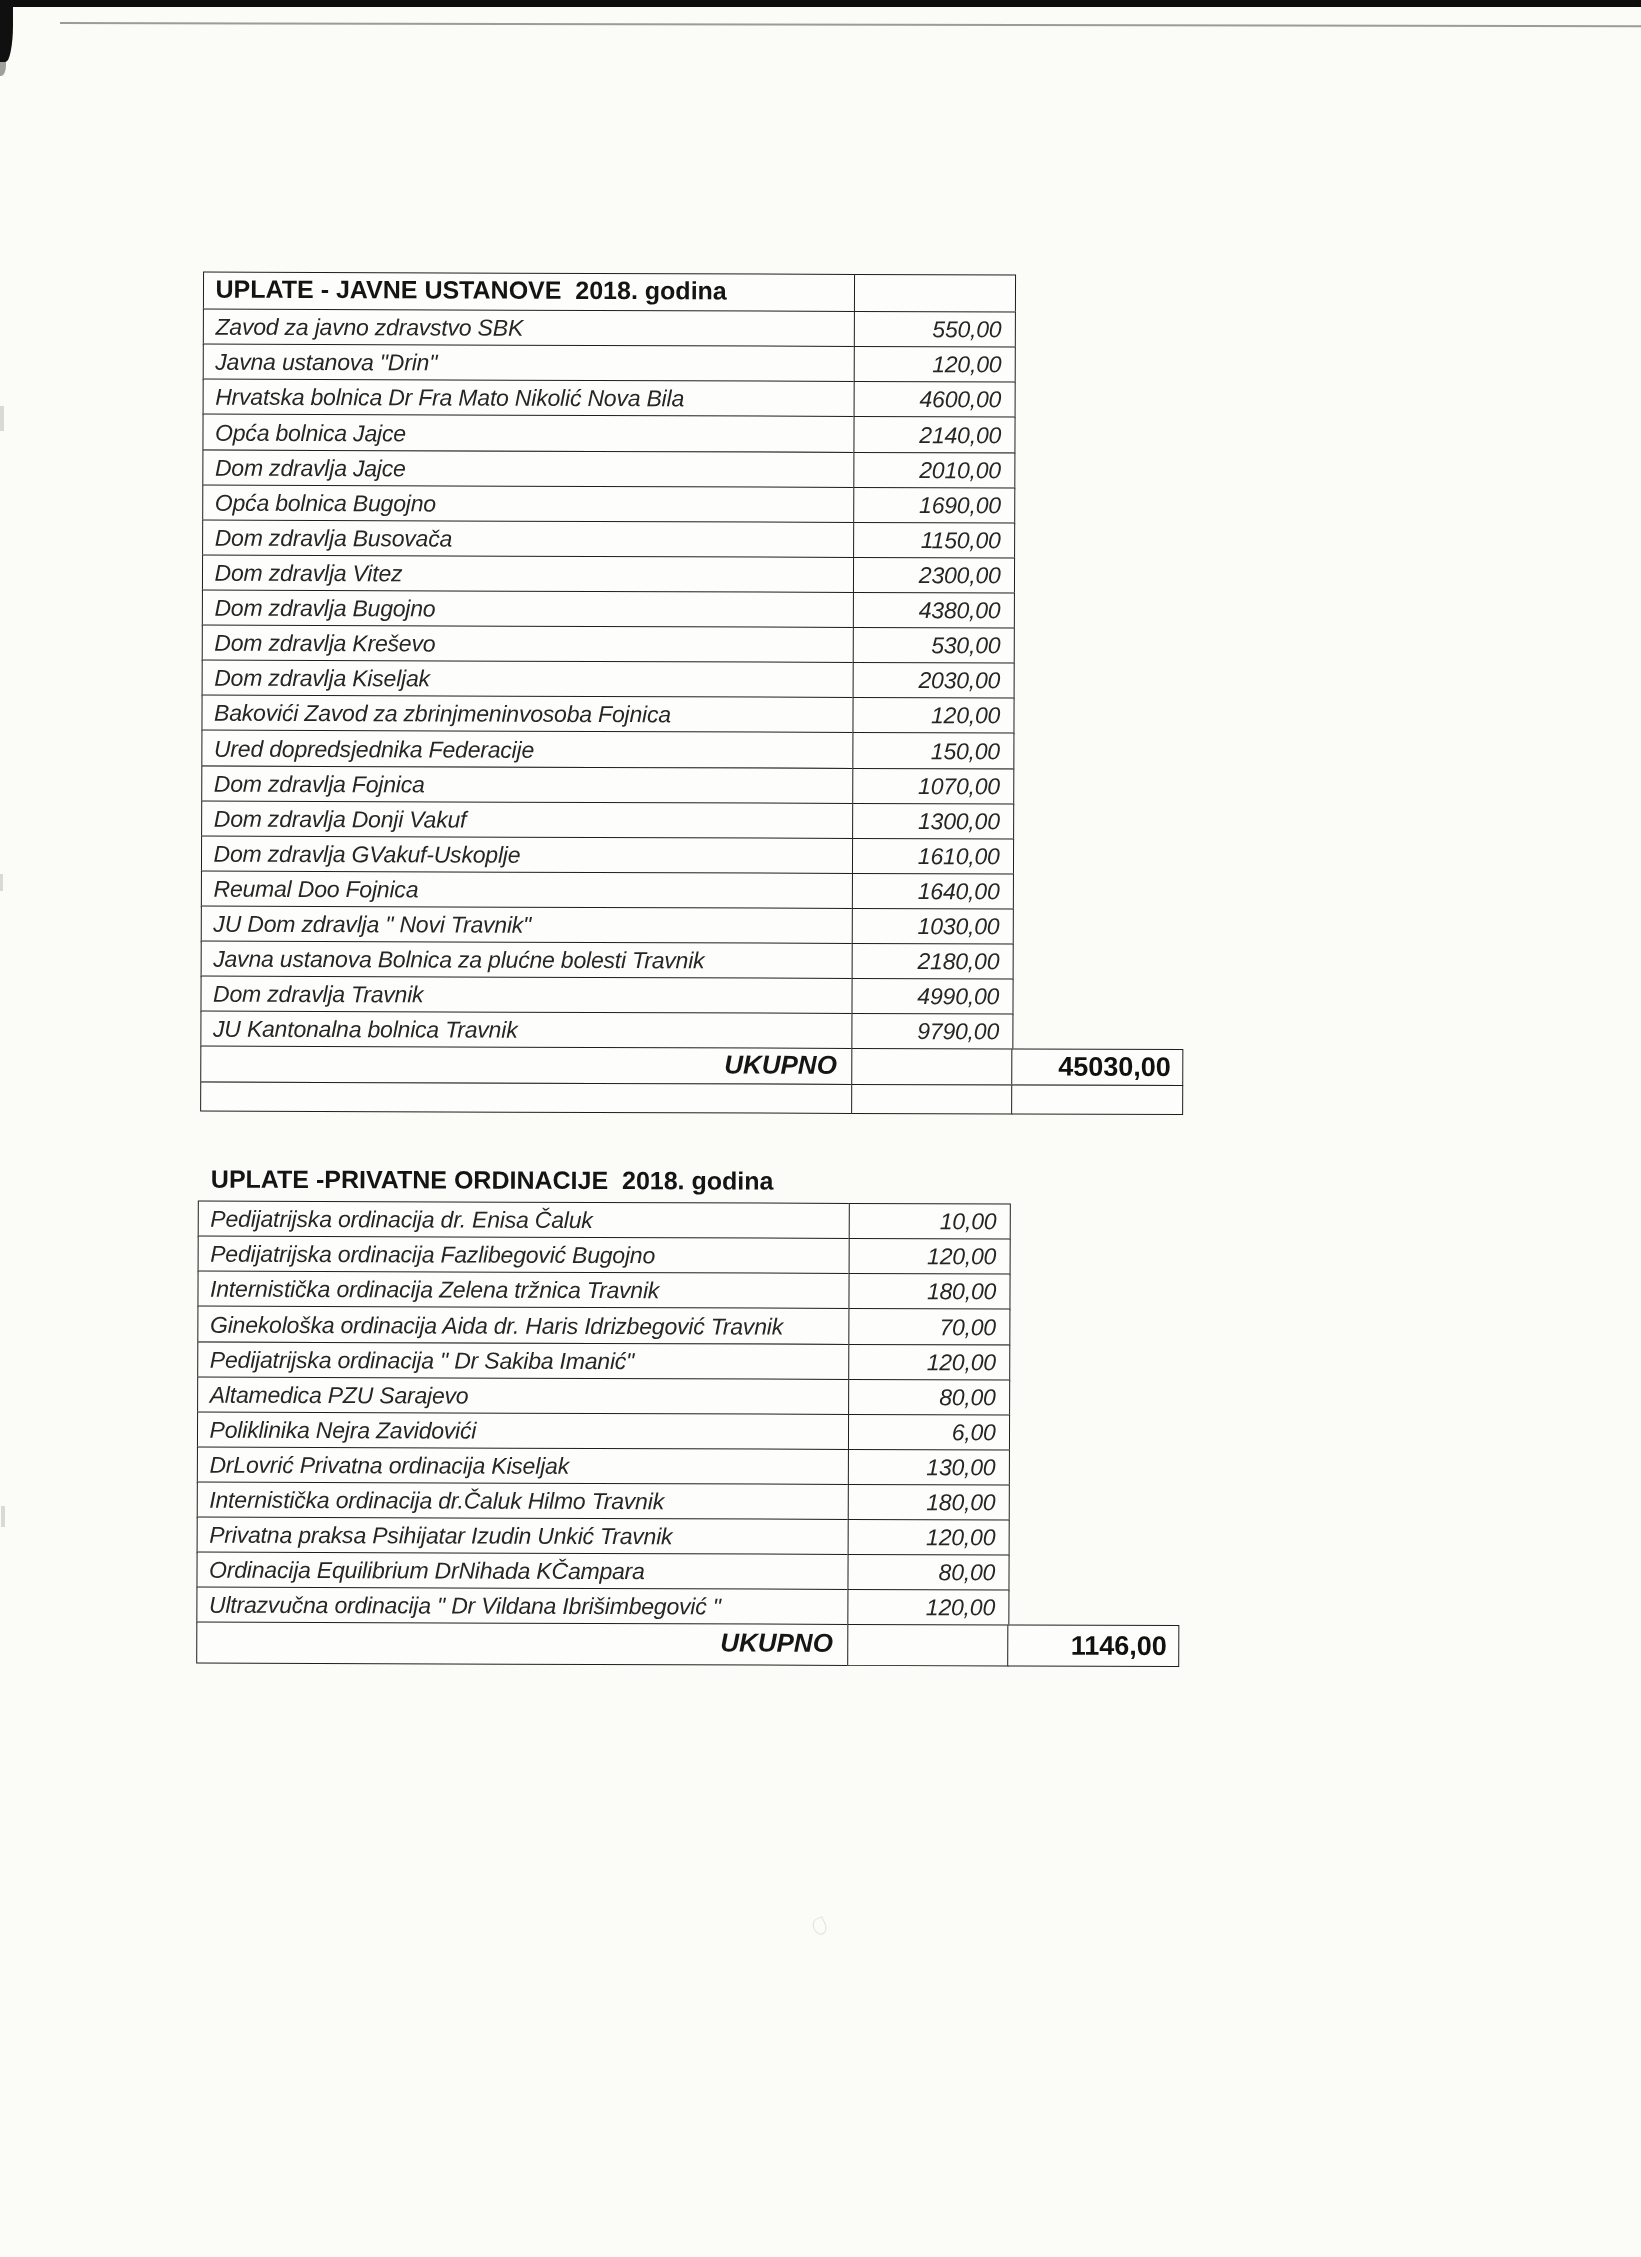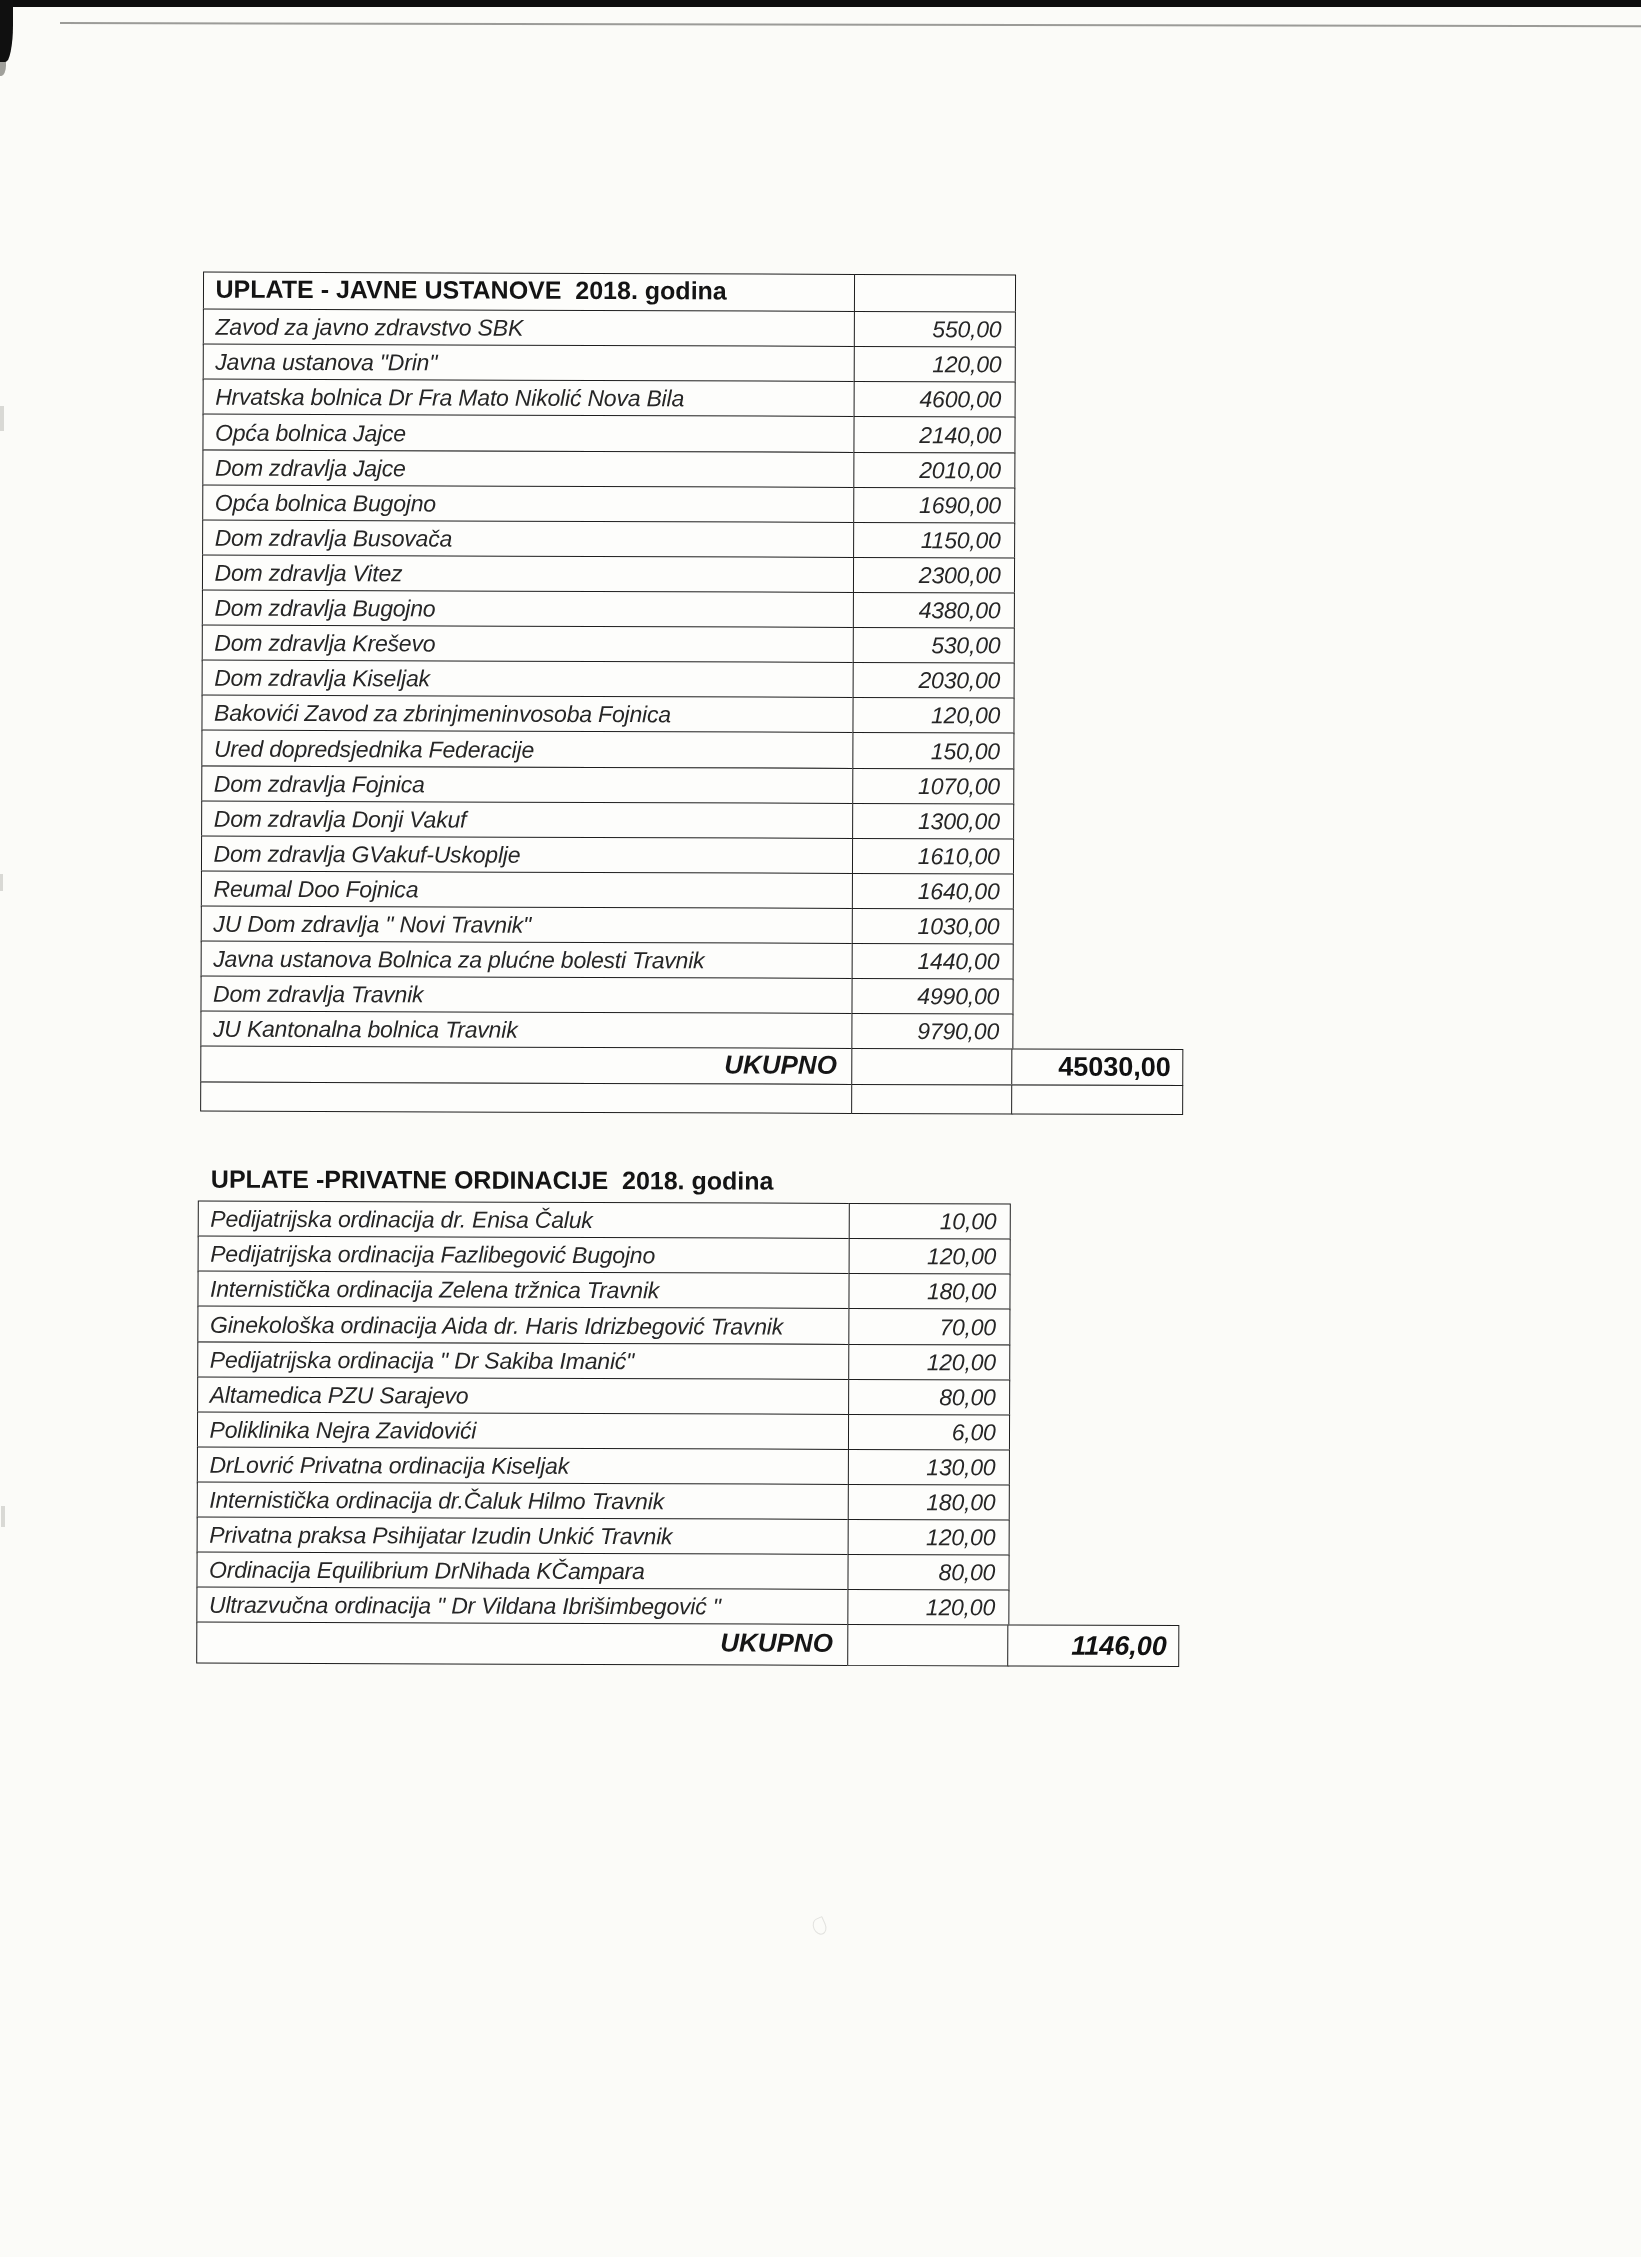--- a/index.html
+++ b/index.html
@@ -42,21 +42,21 @@
   .h-header{height:39px;}
   .h-data1{height:37px;}
   .h-data2{height:37px;}
   .h-total1{height:37px;}
   .h-total2{height:42px;}
   .h-empty{height:30px;}
   .txt-title{font-weight:bold;font-size:25px;align-items:center;white-space:pre;color:#141414;}
   .txt-data{font-style:italic;font-size:23px;letter-spacing:-0.2px;color:#262626;white-space:nowrap;}
   .lbl-total{font-weight:bold;font-style:italic;font-size:26px;color:#161616;}
   .val-total1{font-weight:bold;font-size:27px;color:#111;}
-  .val-total2{font-weight:bold;font-style:italic;font-size:27px;color:#111;}
+  .val-total2{font-weight:bold;font-size:27px;color:#111;}
 </style>
 </head>
 <body>
 
 <div class="top-band"></div>
 <div class="corner-blob"></div>
 <div class="corner-blob2"></div>
 <div class="scan-line"></div>
 <div class="edge-mark m1"></div>
 <div class="edge-mark m2"></div>
@@ -157,21 +157,21 @@
     <div class="cell c-value txt-data vl h-data1">1640,00</div>
   </div>
 
   <div class="row">
     <div class="cell c-name txt-data nm h-data1">JU Dom zdravlja " Novi Travnik"</div>
     <div class="cell c-value txt-data vl h-data1">1030,00</div>
   </div>
 
   <div class="row">
     <div class="cell c-name txt-data nm h-data1">Javna ustanova Bolnica za plućne bolesti Travnik</div>
-    <div class="cell c-value txt-data vl h-data1">1440,00</div>
+    <div class="cell c-value txt-data vl h-data1">2180,00</div>
   </div>
 
   <div class="row">
     <div class="cell c-name txt-data nm h-data1">Dom zdravlja Travnik</div>
     <div class="cell c-value txt-data vl h-data1">4990,00</div>
   </div>
 
   <div class="row">
     <div class="cell c-name txt-data nm h-data1">JU Kantonalna bolnica Travnik</div>
     <div class="cell c-value txt-data vl h-data1">9790,00</div>

